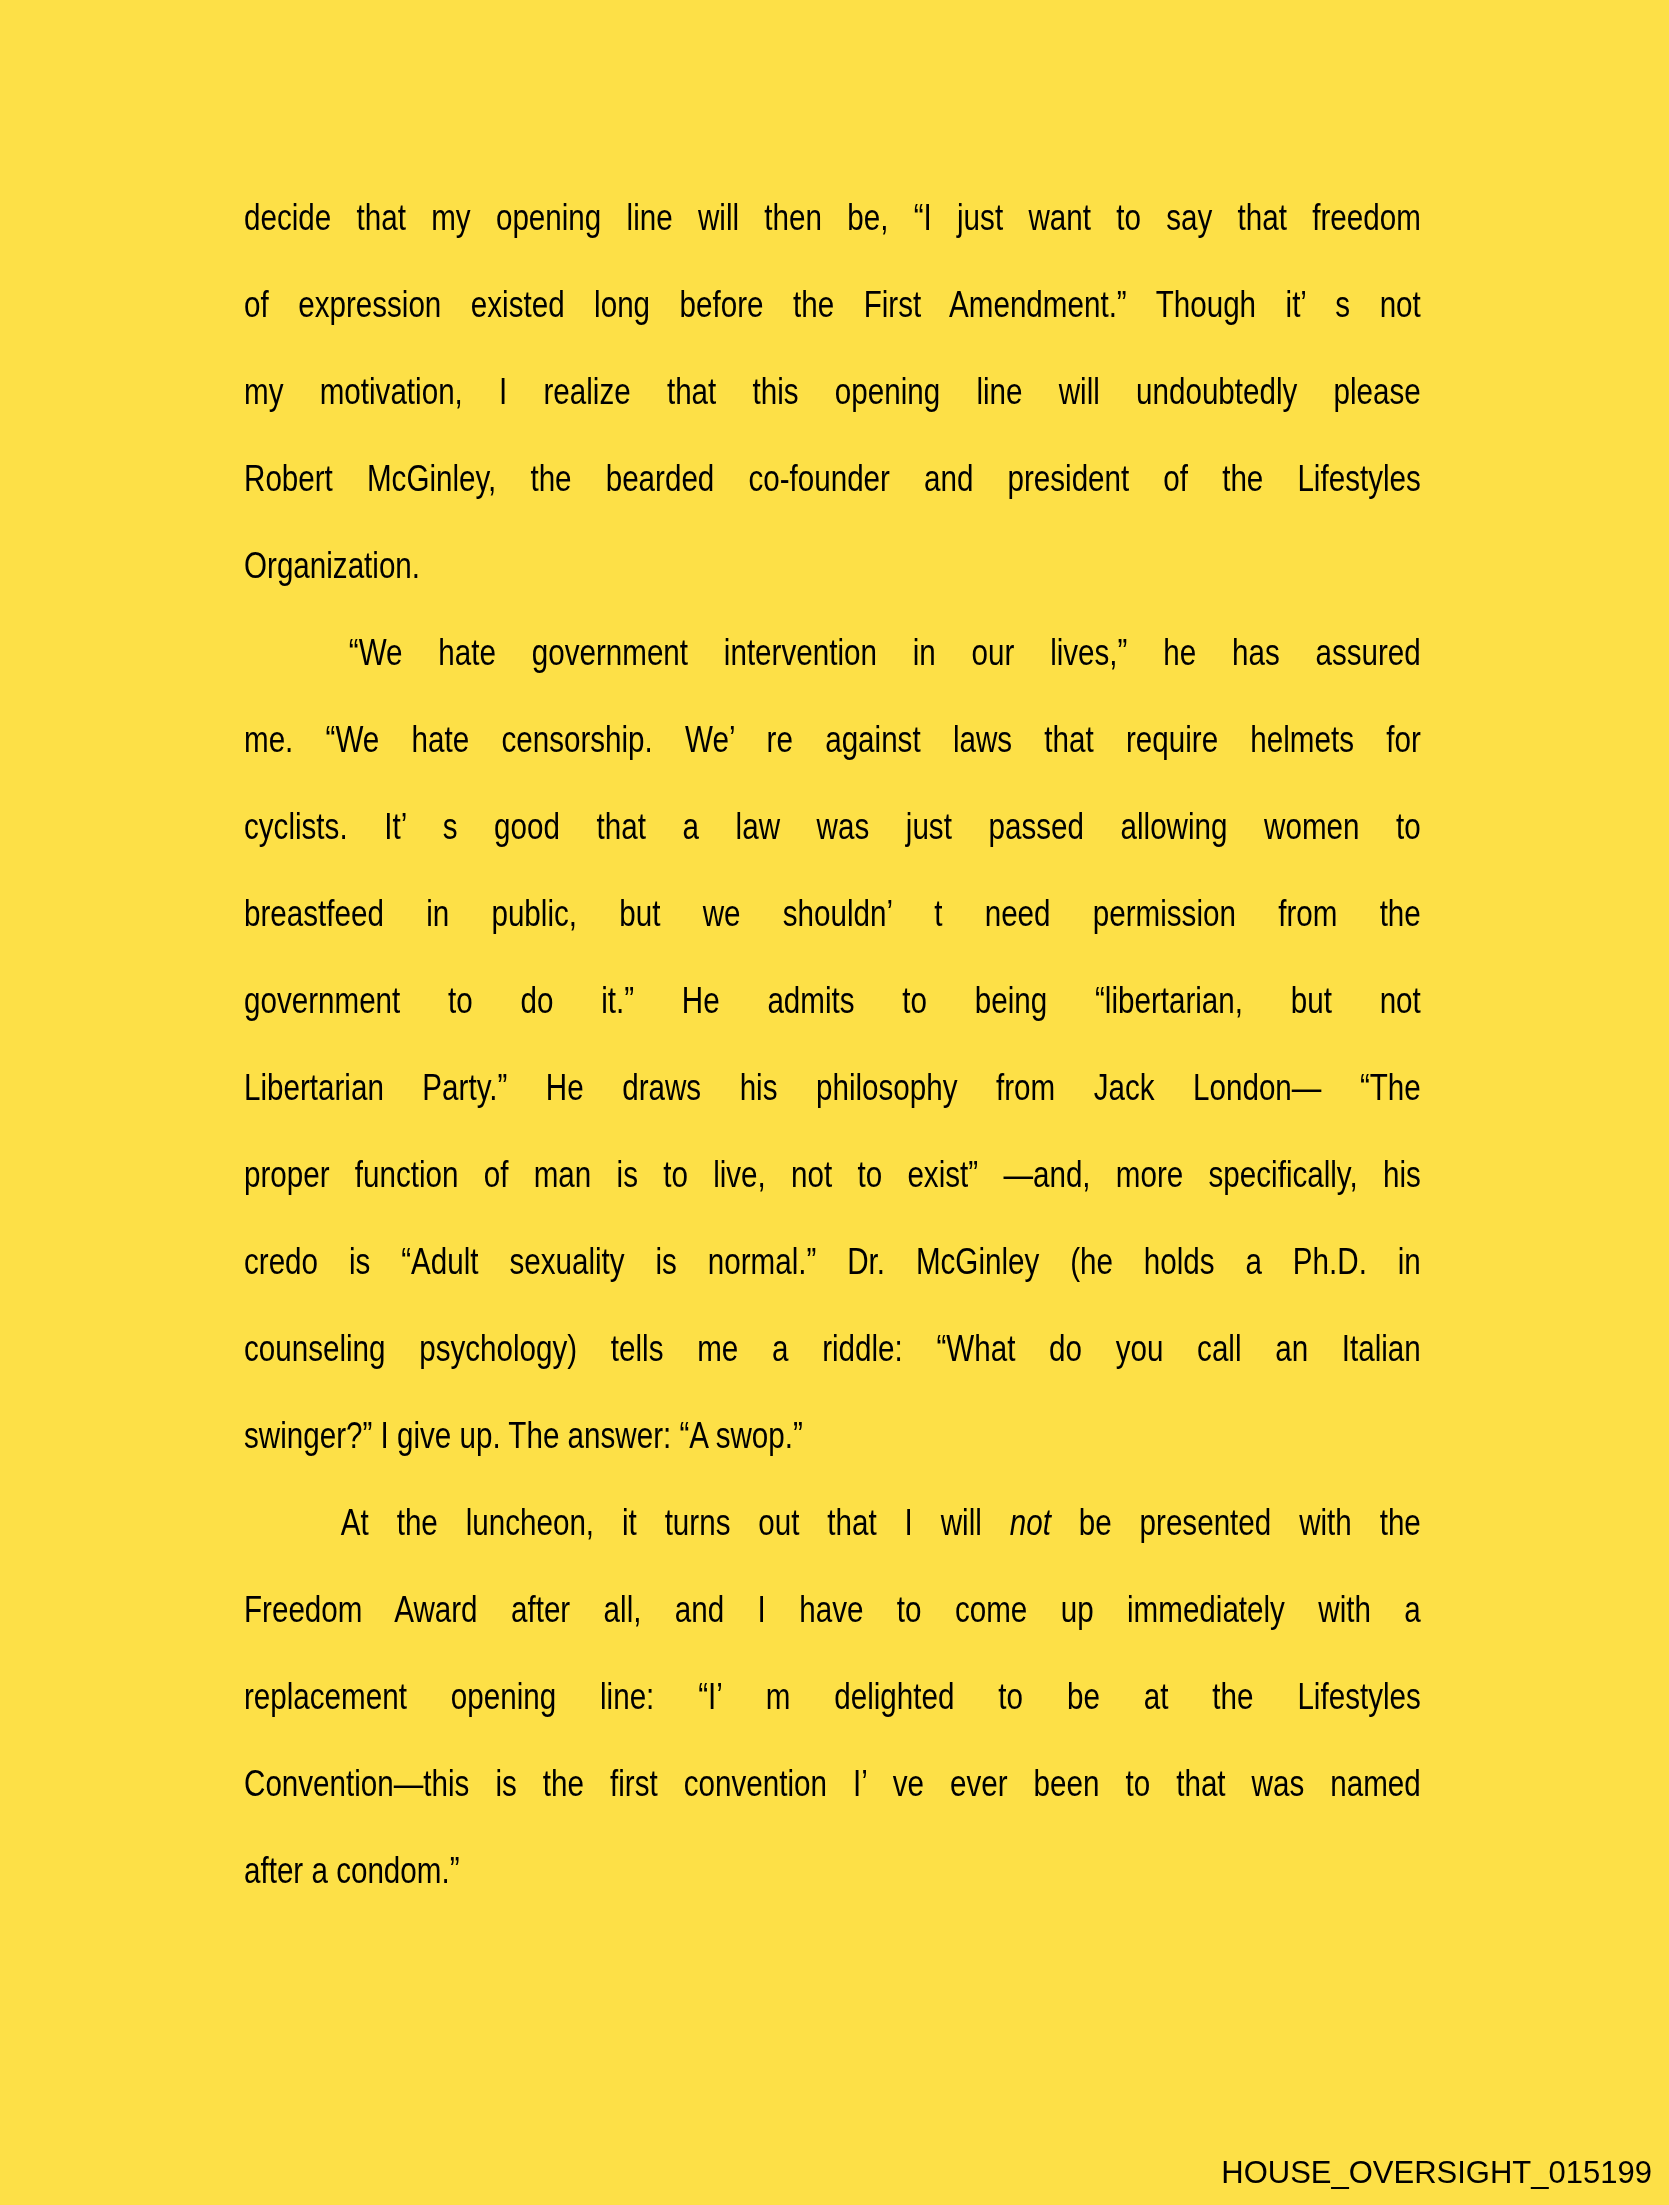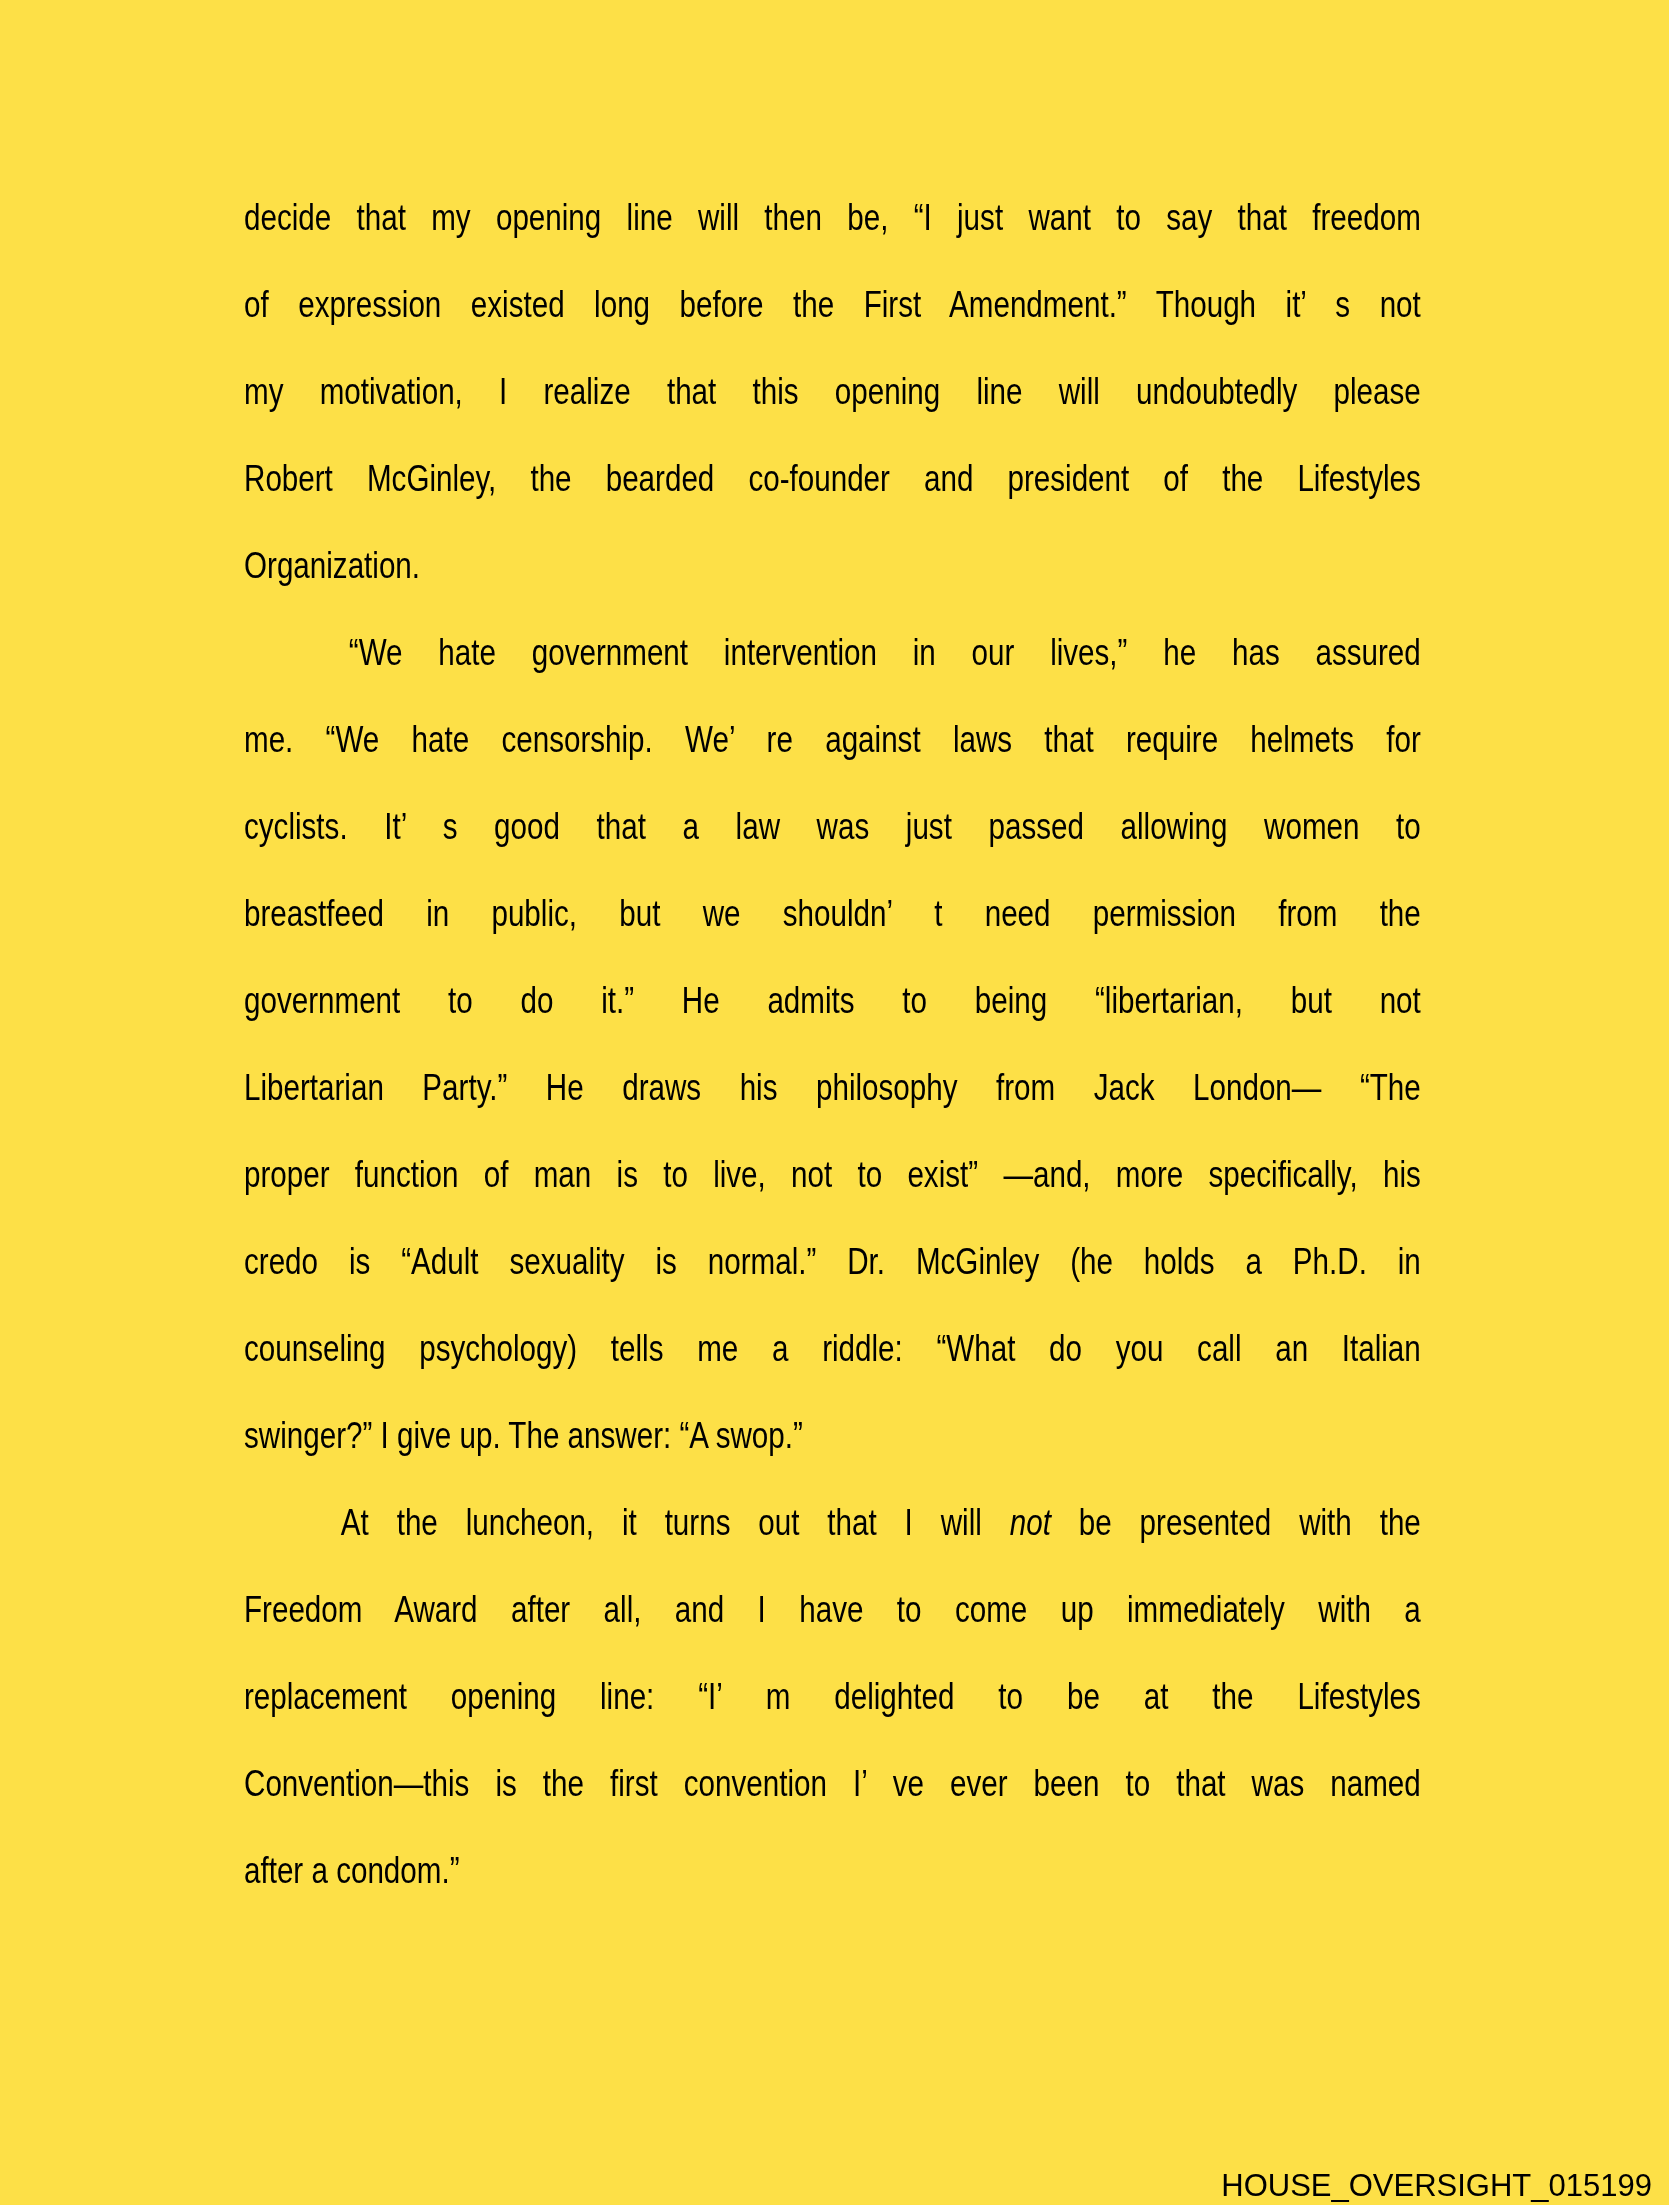--- a/index.html
+++ b/index.html
@@ -37,21 +37,21 @@
   }
   .line.lastline {
     text-align-last: left;
   }
   .indent-p2 { padding-left: 131px; }
   .indent-p3 { padding-left: 121px; }
   .italic { font-style: italic; }
   .footer {
     position: absolute;
     right: 17px;
-    bottom: 2px;
+    bottom: 15px;
     font-size: 31px;
     line-height: 1.1;
     color: #000000;
     font-stretch: condensed;
   }
 </style>
 </head>
 <body>
 
 <div class="page">

